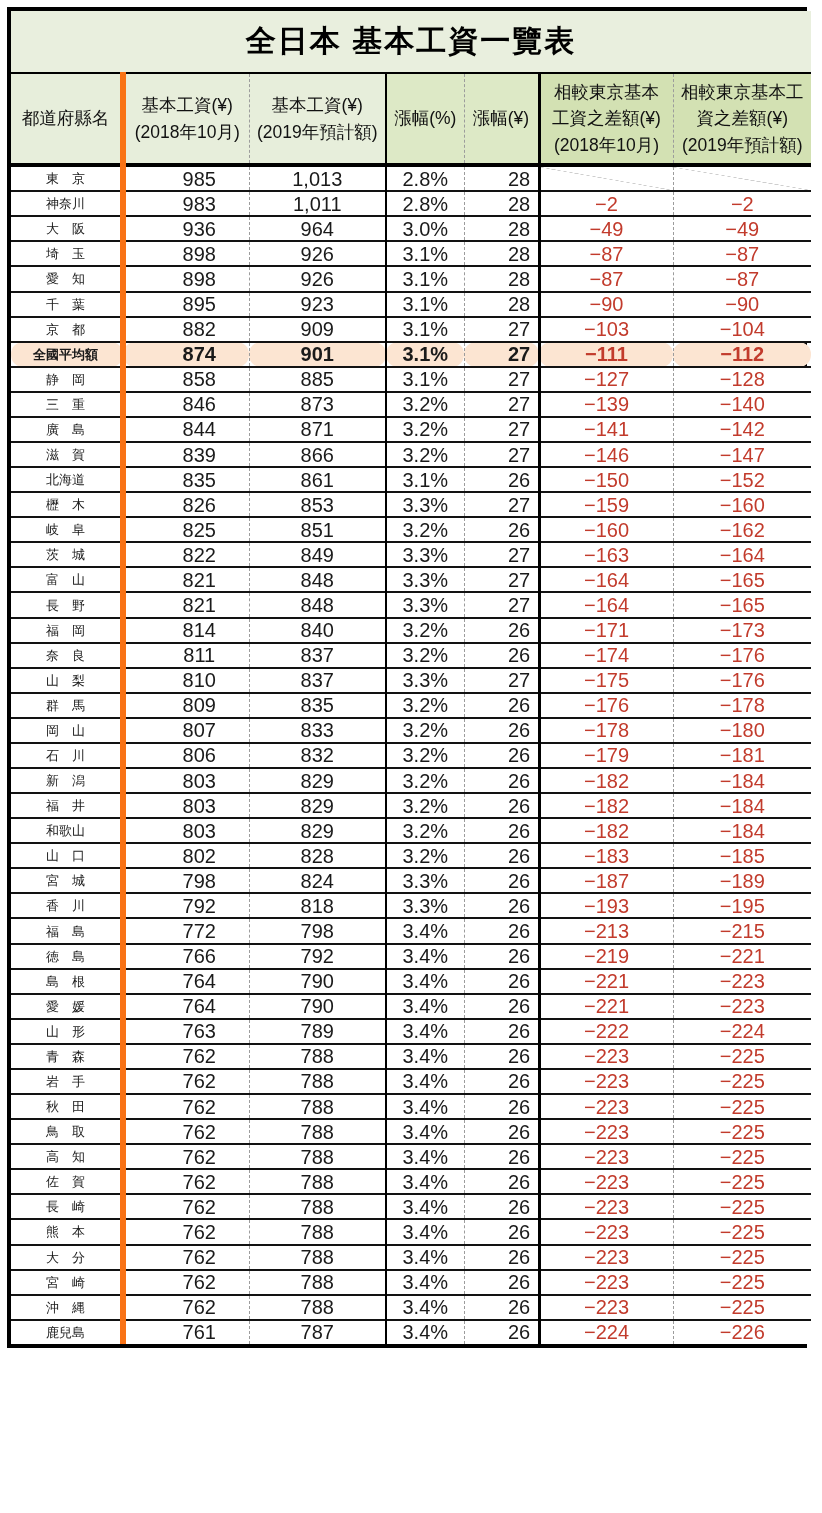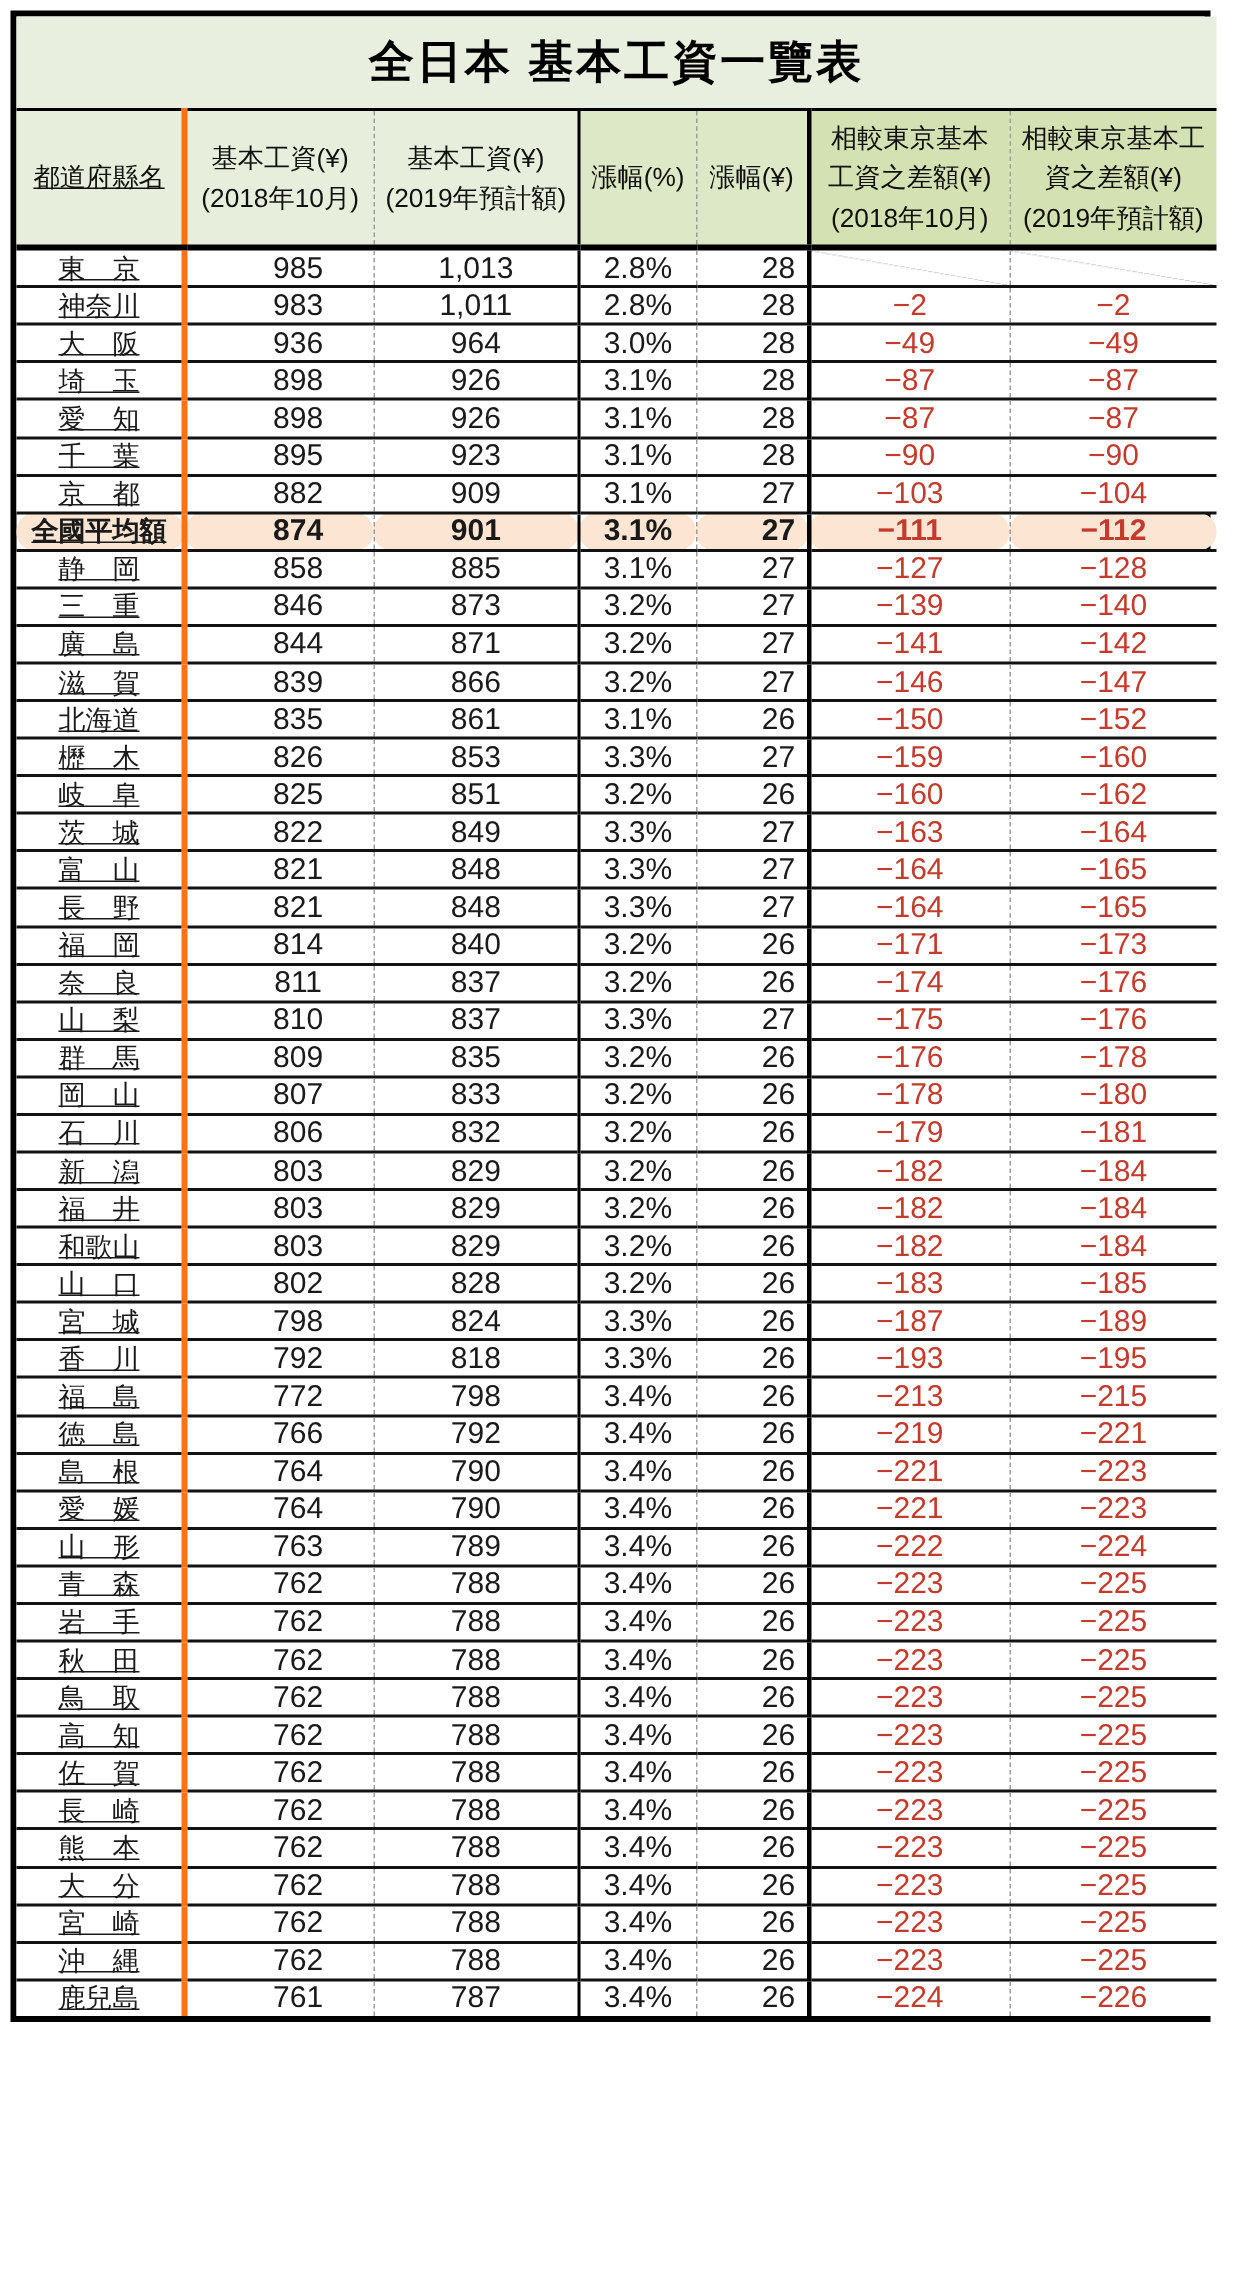--- a/index.html
+++ b/index.html
@@ -26,34 +26,34 @@
   tr.header-row{height:92px;}
   tr.header-row th{
     font-size:17.5px;font-weight:normal;text-align:center;vertical-align:middle;
     line-height:1.5;white-space:pre-line;color:#111;
     border-bottom:4px solid #000;padding:0 1px;
   }
   .hdr-a{background:#e7eedb;}
   .hdr-b{background:#dde9c6;}
   .hdr-c{background:#d3e1b3;}
   
-  .c0{border-right:4px solid #f97316;text-decoration:underline;}
+  .c0{border-right:6px solid #f97316;}
   .c1{border-right:1px dashed #9c9c9c;padding-left:24px;}
   .c2{border-right:2px solid #000;}
   .c3{border-right:1px dashed #9c9c9c;}
   .c4{border-right:3px solid #000;padding-left:36px;}
   .c5{border-right:1px dashed #9c9c9c;}
   
   tbody td{
     border-top:2px solid #121212;
     text-align:center;vertical-align:middle;
     font-size:20px;line-height:1;padding:0;
     background:#fff;color:#1a1a1a;
   }
-  td.name{font-size:18px;}
+  td.name{font-size:13px;}
   td.diff{color:#c23b2c;}
   tr.avg td{background:#fce5d2;font-weight:bold;border-radius:12px;}
   td.hatch{
     background-image:linear-gradient(to top right,
       rgba(0,0,0,0) 48.9%, #cfcfcf 48.9%, #cfcfcf 50.1%, rgba(0,0,0,0) 50.1%);
   }
 </style>
 </head>
 <body>
 

